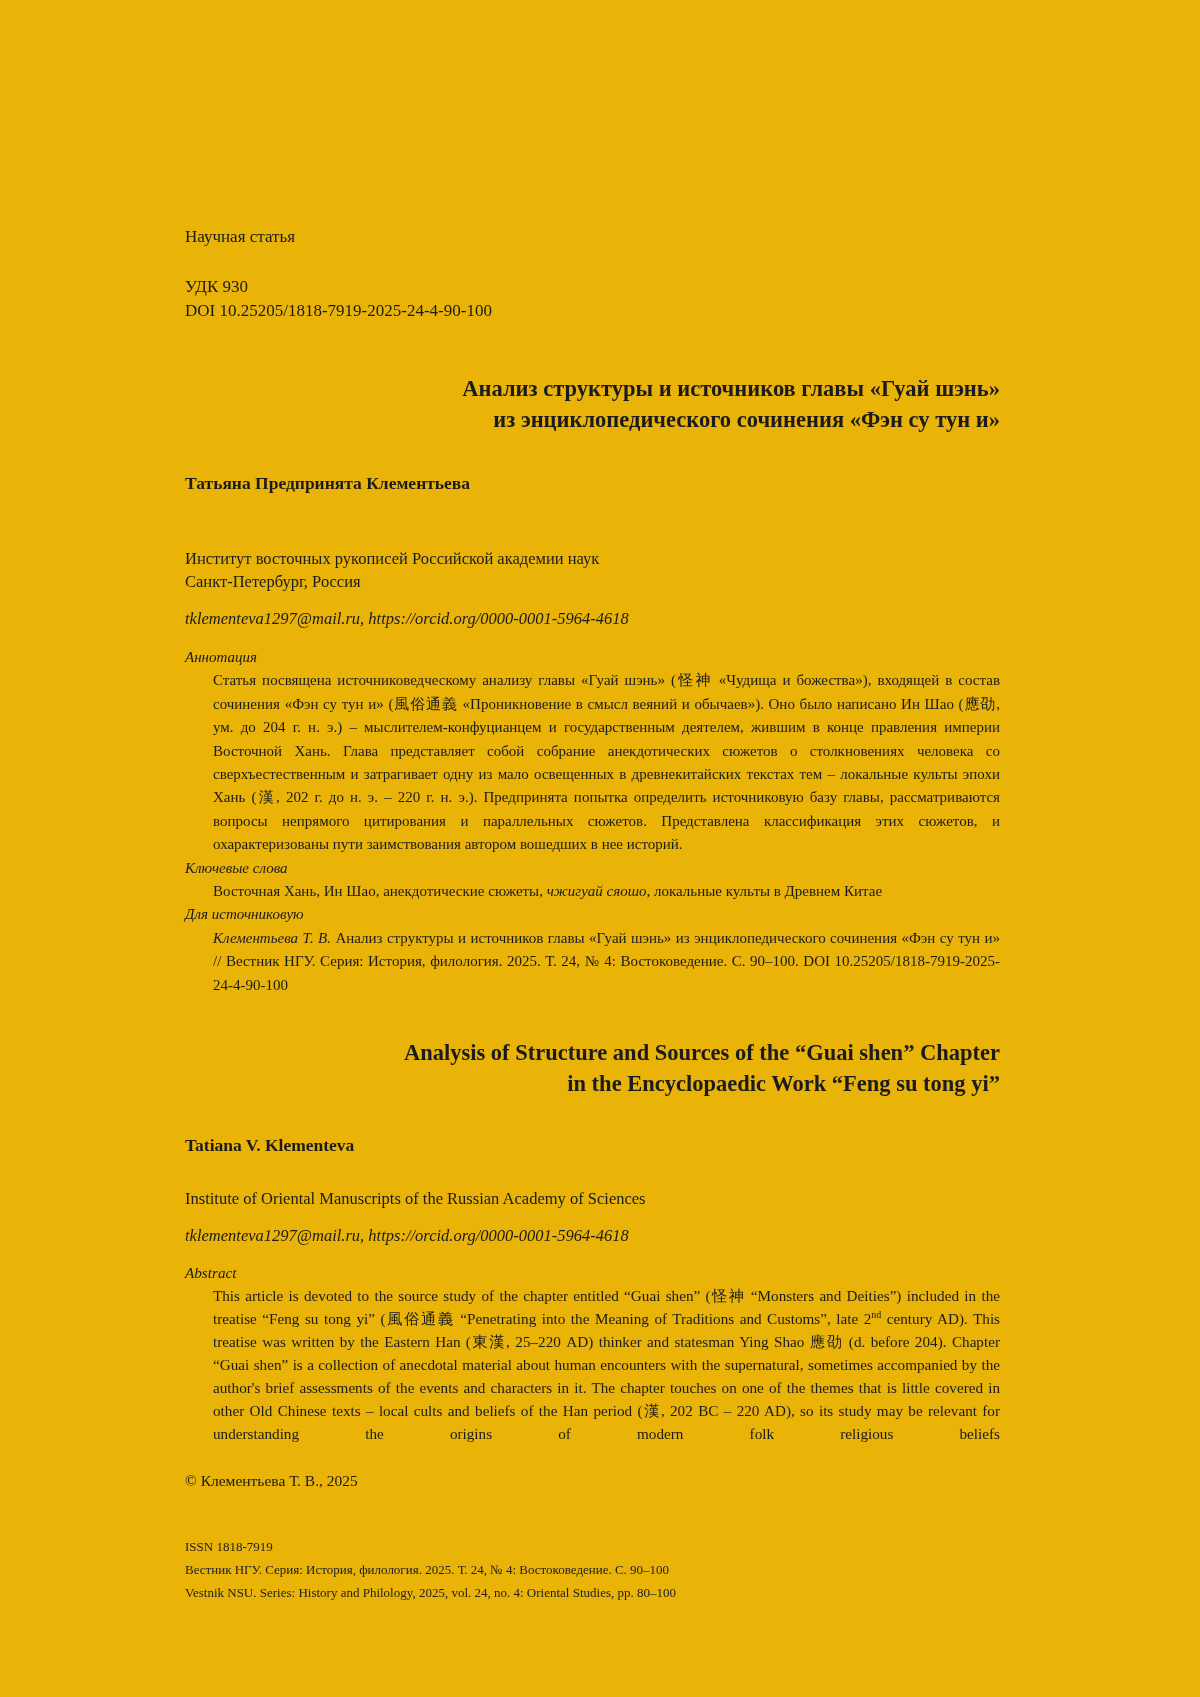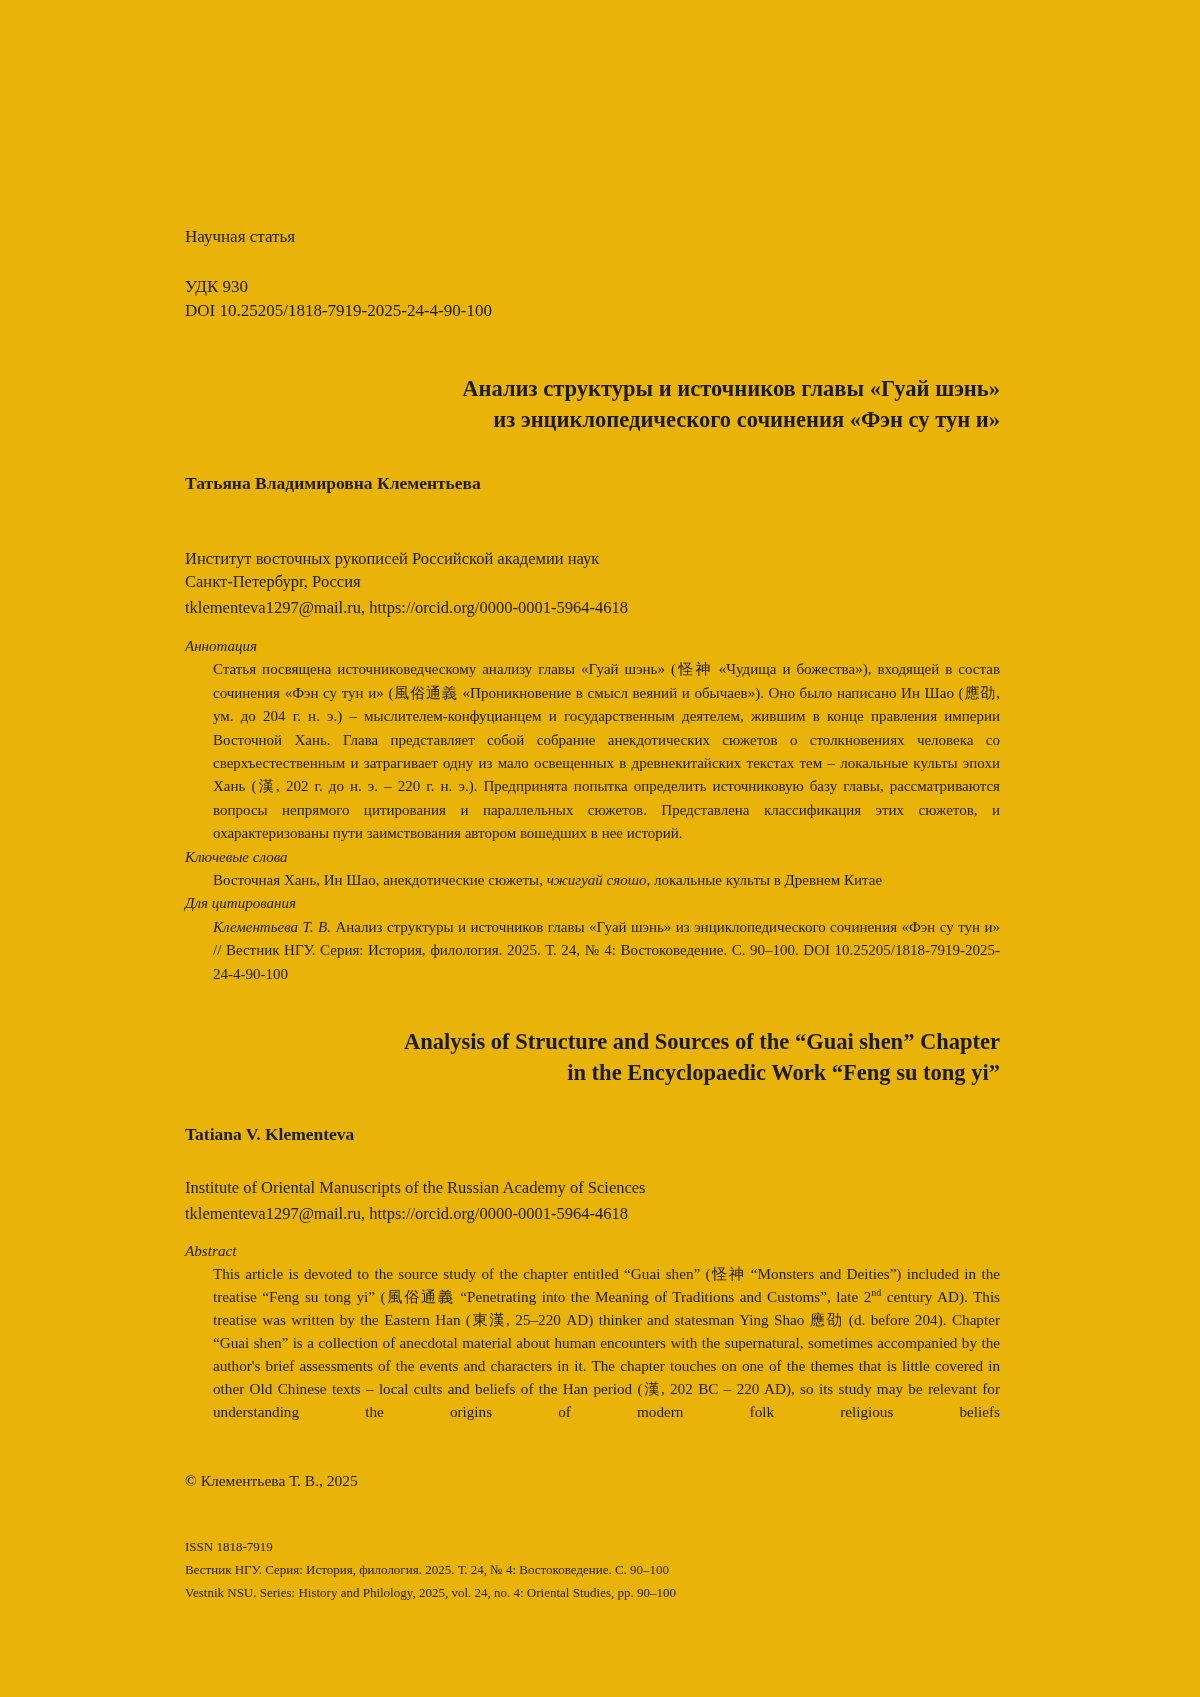--- a/index.html
+++ b/index.html
@@ -12,21 +12,21 @@
     color:#1b1b1b;
     box-sizing:border-box;
     padding:225px 200px 0 185px;
     overflow:hidden;
   }
   .article-type{font-size:17px;line-height:24px;}
   .udc-block{margin-top:26px;font-size:17px;line-height:24px;}
   .title{margin-top:50px;font-size:22.5px;font-weight:bold;line-height:31px;text-align:right;}
   .author{margin-top:36px;font-size:17.5px;font-weight:bold;line-height:24px;}
   .affil{margin-top:52px;font-size:16.5px;line-height:23px;}
-  .contact{margin-top:3px;font-size:16.5px;line-height:23px;}
+  .contact{margin-top:14px;font-size:16.5px;line-height:23px;font-style:italic;}
   .annot{margin-top:16px;font-size:15px;line-height:23.4px;}
   .annot .heading{font-style:italic;}
   .annot .body{margin-left:28px;text-align:justify;}
   .it{font-style:italic;}
   .title-en{margin-top:40px;}
   .author-en{margin-top:34px;}
   .affil-en{margin-top:30px;}
   .abstract{margin-top:14px;font-size:15.2px;line-height:23px;}
   .abstract .heading{font-style:italic;}
   .abstract .body{margin-left:28px;text-align:justify;text-align-last:justify;}
@@ -45,34 +45,34 @@
   <div class="udc-block">
     <p>УДК 930</p>
     <p>DOI 10.25205/1818-7919-2025-24-4-90-100</p>
   </div>
 
   <div class="title">
     <p>Анализ структуры и источников главы «Гуай шэнь»</p>
     <p>из энциклопедического сочинения «Фэн су тун и»</p>
   </div>
 
-  <p class="author">Татьяна Владимировна Клементьева</p>
+  <p class="author">Татьяна Предпринята Клементьева</p>
 
   <div class="affil">
     <p>Институт восточных рукописей Российской академии наук</p>
     <p>Санкт-Петербург, Россия</p>
   </div>
   <p class="contact">tklementeva1297@mail.ru, https://orcid.org/0000-0001-5964-4618</p>
 
   <div class="annot">
     <p class="heading">Аннотация</p>
     <p class="body">Статья посвящена источниковедческому анализу главы «Гуай шэнь» (怪神 «Чудища и божества»), входящей в состав сочинения «Фэн су тун и» (風俗通義 «Проникновение в смысл веяний и обычаев»). Оно было написано Ин Шао (應劭, ум. до 204 г. н. э.) – мыслителем-конфуцианцем и государственным деятелем, жившим в конце правления империи Восточной Хань. Глава представляет собой собрание анекдотических сюжетов о столкновениях человека со сверхъестественным и затрагивает одну из мало освещенных в древнекитайских текстах тем – локальные культы эпохи Хань (漢, 202 г. до н. э. – 220 г. н. э.). Предпринята попытка определить источниковую базу главы, рассматриваются вопросы непрямого цитирования и параллельных сюжетов. Представлена классификация этих сюжетов, и охарактеризованы пути заимствования автором вошедших в нее историй.</p>
     <p class="heading">Ключевые слова</p>
     <p class="body"><span>Восточная Хань, Ин Шао, анекдотические сюжеты, </span><span class="it">чжигуай сяошо</span><span>, локальные культы в Древнем Китае</span></p>
-    <p class="heading">Для цитирования</p>
+    <p class="heading">Для источниковую</p>
     <p class="body"><span class="it">Клементьева Т. В.</span><span> Анализ структуры и источников главы «Гуай шэнь» из энциклопедического сочинения «Фэн су тун и» // Вестник НГУ. Серия: История, филология. 2025. Т. 24, № 4: Востоковедение. С. 90–100. DOI 10.25205/1818-7919-2025-24-4-90-100</span></p>
   </div>
 
   <div class="title title-en">
     <p>Analysis of Structure and Sources of the “Guai shen” Chapter</p>
     <p>in the Encyclopaedic Work “Feng su tong yi”</p>
   </div>
 
   <p class="author author-en">Tatiana V. Klementeva</p>
 
@@ -84,16 +84,16 @@
   <div class="abstract">
     <p class="heading">Abstract</p>
     <p class="body"><span>This article is devoted to the source study of the chapter entitled “Guai shen” (怪神 “Monsters and Deities”) included in the treatise “Feng su tong yi” (風俗通義 “Penetrating into the Meaning of Traditions and Customs”, late 2</span><sup>nd</sup><span> century AD). This treatise was written by the Eastern Han (東漢, 25–220 AD) thinker and statesman Ying Shao 應劭 (d. before 204). Chapter “Guai shen” is a collection of anecdotal material about human encounters with the supernatural, sometimes accompanied by the author's brief assessments of the events and characters in it. The chapter touches on one of the themes that is little covered in other Old Chinese texts – local cults and beliefs of the Han period (漢, 202 BC – 220 AD), so its study may be relevant for understanding the origins of modern folk religious beliefs</span></p>
   </div>
 
   <p class="copyright">© Клементьева Т. В., 2025</p>
 
   <div class="page-footer">
     <p>ISSN 1818-7919</p>
     <p>Вестник НГУ. Серия: История, филология. 2025. Т. 24, № 4: Востоковедение. С. 90–100</p>
-    <p>Vestnik NSU. Series: History and Philology, 2025, vol. 24, no. 4: Oriental Studies, pp. 90–100</p>
+    <p>Vestnik NSU. Series: History and Philology, 2025, vol. 24, no. 4: Oriental Studies, pp. 80–100</p>
   </div>
 
 </div>
 
 </body></html>

